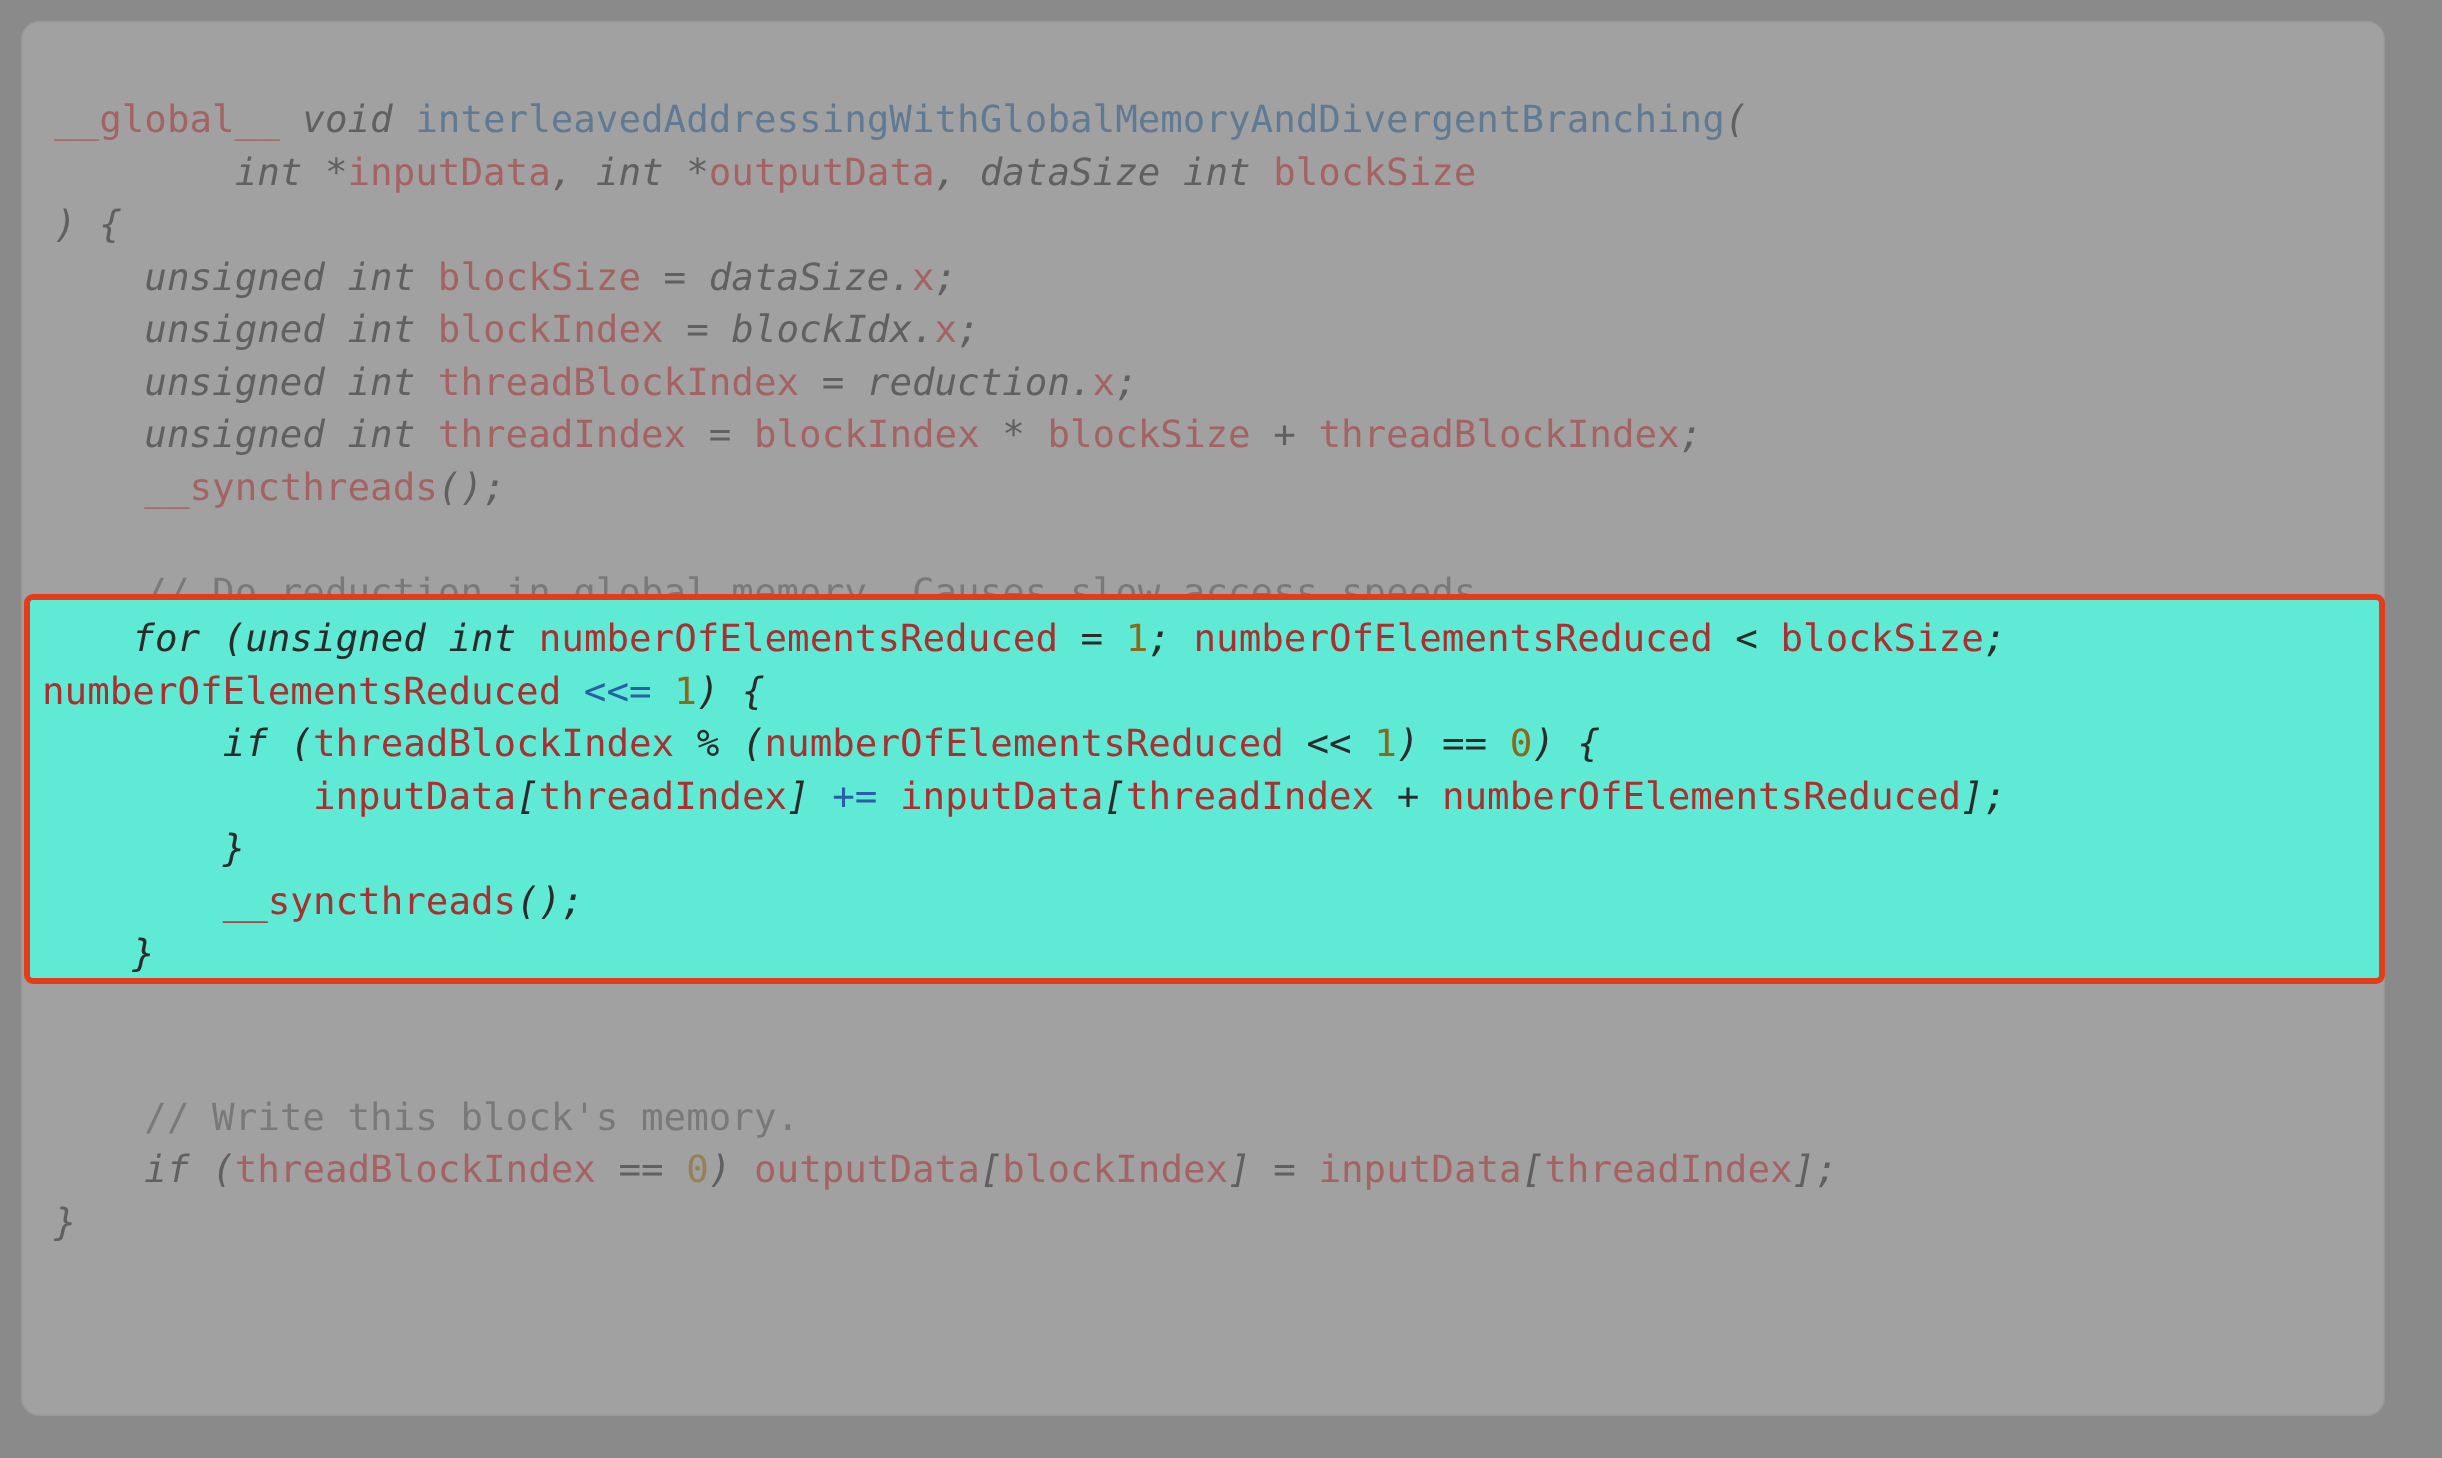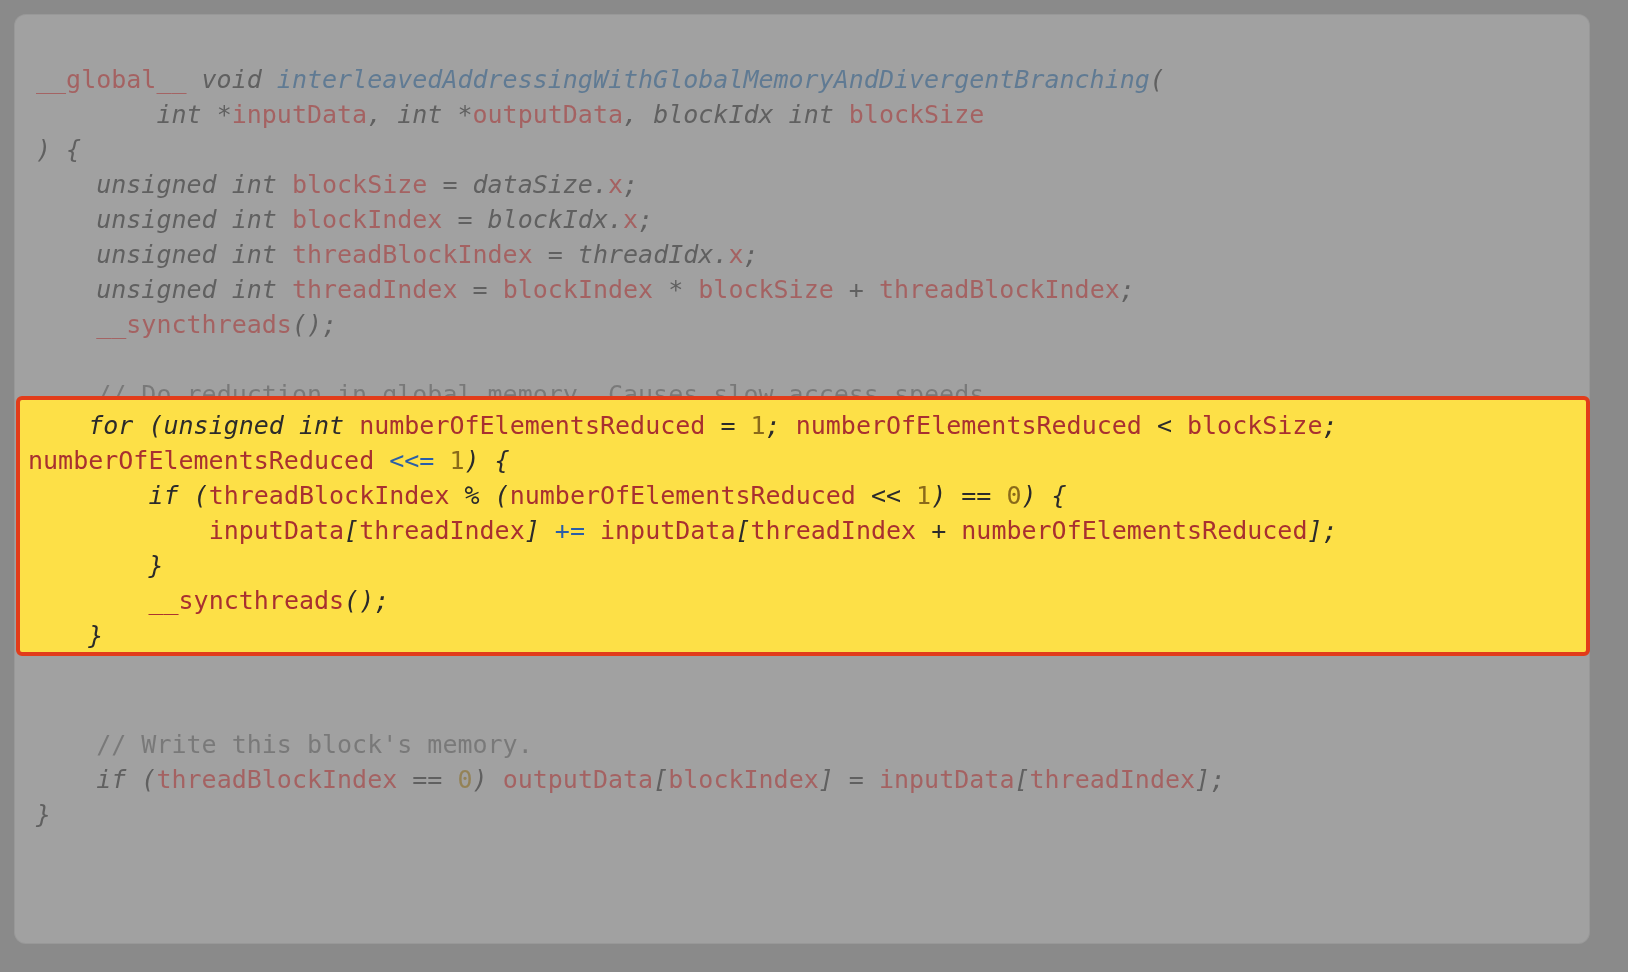--- a/index.html
+++ b/index.html
@@ -35,52 +35,52 @@
     line-height: 35px;
     white-space: pre-wrap;
     word-break: break-word;
     color: #2a2a2a;
   }
   .dim {
     opacity: 0.55;
   }
   .red { color: #a83030; }
   .default { color: #2b2b2b; font-style: italic; }
-  .func { color: #2b5c88; font-style: italic; }
+  .func { color: #2b5c88; }
   .blue { color: #2a5ea8; }
   .lit { color: #8a6a1a; }
   .comment { color: #5a5a5a; }
   .highlight-box {
     position: absolute;
     left: 16px;
     top: 396px;
     width: 1574px;
     height: 260px;
-    background: #fde047;
+    background: #5eead4;
     border: 4px solid #e23c1a;
     border-radius: 6px;
     box-sizing: border-box;
     padding: 8px 14px 8px 8px;
   }
   .highlight-box pre {
     color: #2a2a2a;
   }
 </style>
 </head>
 <body>
 
 <div class="page">
 
   <div class="code-block">
     <pre class="dim"><span class="red">__global__</span><span class="default"> void </span><span class="func">interleavedAddressingWithGlobalMemoryAndDivergentBranching</span><span class="default">(</span>
-<span class="default">        int *</span><span class="red">inputData</span><span class="default">, int *</span><span class="red">outputData</span><span class="default">, blockIdx int </span><span class="red">blockSize</span>
+<span class="default">        int *</span><span class="red">inputData</span><span class="default">, int *</span><span class="red">outputData</span><span class="default">, dataSize int </span><span class="red">blockSize</span>
 <span class="default">) {</span>
 <span class="default">    unsigned int </span><span class="red">blockSize</span><span class="default"> = dataSize.</span><span class="red">x</span><span class="default">;</span>
 <span class="default">    unsigned int </span><span class="red">blockIndex</span><span class="default"> = blockIdx.</span><span class="red">x</span><span class="default">;</span>
-<span class="default">    unsigned int </span><span class="red">threadBlockIndex</span><span class="default"> = threadIdx.</span><span class="red">x</span><span class="default">;</span>
+<span class="default">    unsigned int </span><span class="red">threadBlockIndex</span><span class="default"> = reduction.</span><span class="red">x</span><span class="default">;</span>
 <span class="default">    unsigned int </span><span class="red">threadIndex</span><span class="default"> = </span><span class="red">blockIndex</span><span class="default"> * </span><span class="red">blockSize</span><span class="default"> + </span><span class="red">threadBlockIndex</span><span class="default">;</span>
 <span class="default">    </span><span class="red">__syncthreads</span><span class="default">();</span>
 <span></span>
 <span class="default">    </span><span class="comment">// Do reduction in global memory. Causes slow access speeds.</span>
 
 
 
 
 
  

